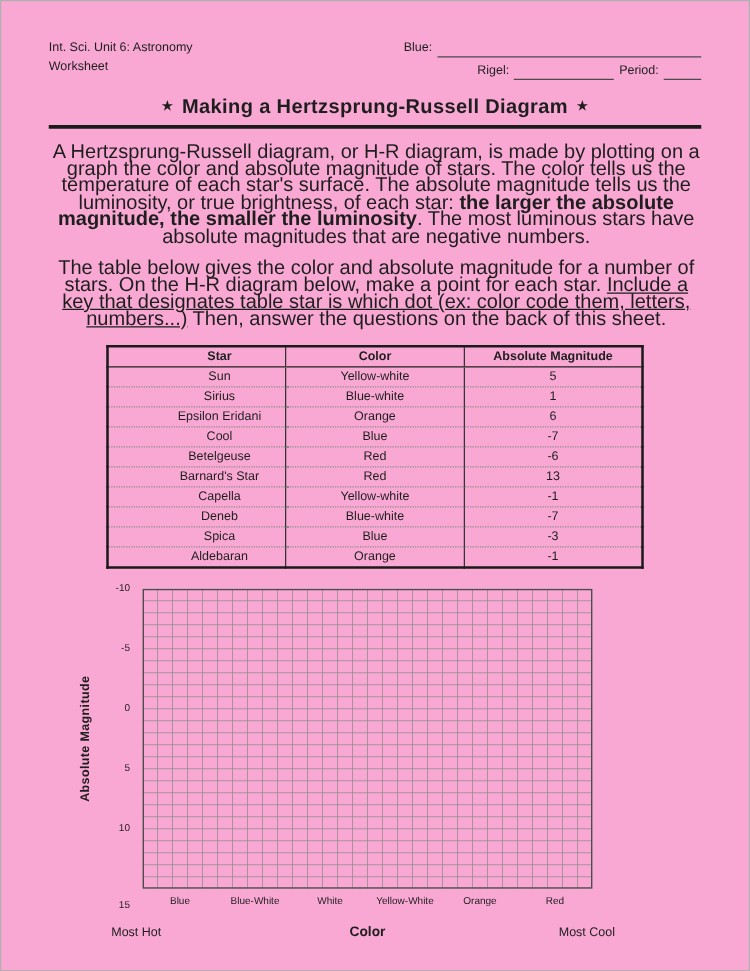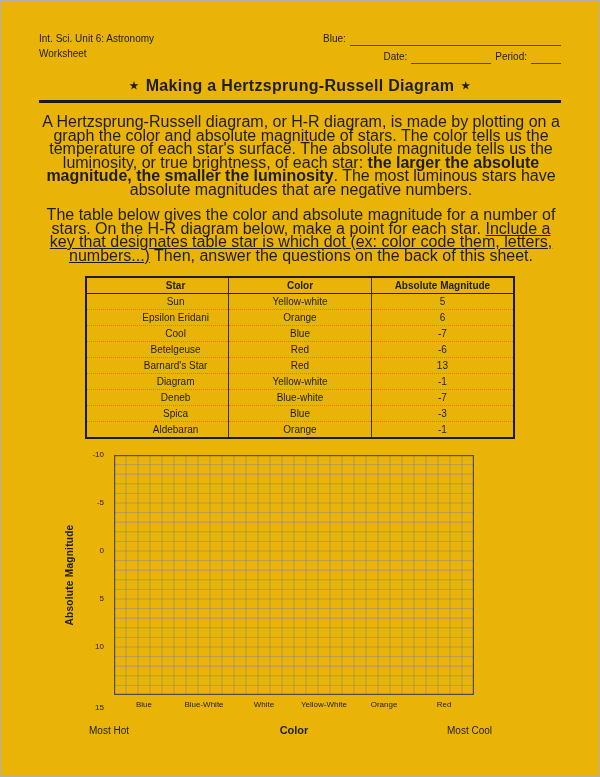--- a/index.html
+++ b/index.html
@@ -1,17 +1,17 @@
 <!DOCTYPE html>
 <html><head>
 <meta charset="utf-8">
 <style>
   html,body{margin:0;padding:0;}
   body{width:600px;height:777px;background:#ffffff;font-family:"Liberation Sans",sans-serif;color:#1e1e1e;}
-  .page{box-sizing:border-box;width:600px;height:777px;border:1px solid #b0b0b0;padding:30px 38px 0 38px;position:relative;background:#eab308;}
+  .page{box-sizing:border-box;width:600px;height:777px;border:1px solid #b0b0b0;padding:30px 38px 0 38px;position:relative;background:#f9a8d4;}
 
   
   .header{display:flex;justify-content:space-between;font-size:10px;line-height:15px;}
   .course div{white-space:nowrap;}
   .fill-ins{width:238px;}
   .fill-row{display:flex;align-items:flex-end;gap:4px;margin-bottom:3px;}
   .fill-row.second{justify-content:flex-end;}
   .blank{border-bottom:1px solid #4a4a4a;height:11px;display:inline-block;}
   .name-blank{flex:1;}
   .date-blank{width:80px;}
@@ -54,21 +54,21 @@
     <div class="course">
       <div>Int. Sci. Unit 6: Astronomy</div>
       <div>Worksheet</div>
     </div>
     <div class="fill-ins">
       <div class="fill-row">
         <span>Blue:</span>
         <span class="blank name-blank"></span>
       </div>
       <div class="fill-row second">
-        <span>Date:</span>
+        <span>Rigel:</span>
         <span class="blank date-blank"></span>
         <span>Period:</span>
         <span class="blank period-blank"></span>
       </div>
     </div>
   </div>
 
   <div class="title-row">
     <span class="star">★</span><span class="title-text">Making a Hertzsprung-Russell Diagram</span><span class="star">★</span>
   </div>
@@ -86,41 +86,46 @@
           <th>Absolute Magnitude</th>
         </tr>
     </thead>
     <tbody>
         <tr>
           <td>Sun</td>
           <td>Yellow-white</td>
           <td>5</td>
         </tr>
         <tr>
+          <td>Sirius</td>
+          <td>Blue-white</td>
+          <td>1</td>
+        </tr>
+        <tr>
           <td>Epsilon Eridani</td>
           <td>Orange</td>
           <td>6</td>
         </tr>
         <tr>
           <td>Cool</td>
           <td>Blue</td>
           <td>-7</td>
         </tr>
         <tr>
           <td>Betelgeuse</td>
           <td>Red</td>
           <td>-6</td>
         </tr>
         <tr>
           <td>Barnard's Star</td>
           <td>Red</td>
           <td>13</td>
         </tr>
         <tr>
-          <td>Diagram</td>
+          <td>Capella</td>
           <td>Yellow-white</td>
           <td>-1</td>
         </tr>
         <tr>
           <td>Deneb</td>
           <td>Blue-white</td>
           <td>-7</td>
         </tr>
         <tr>
           <td>Spica</td>

